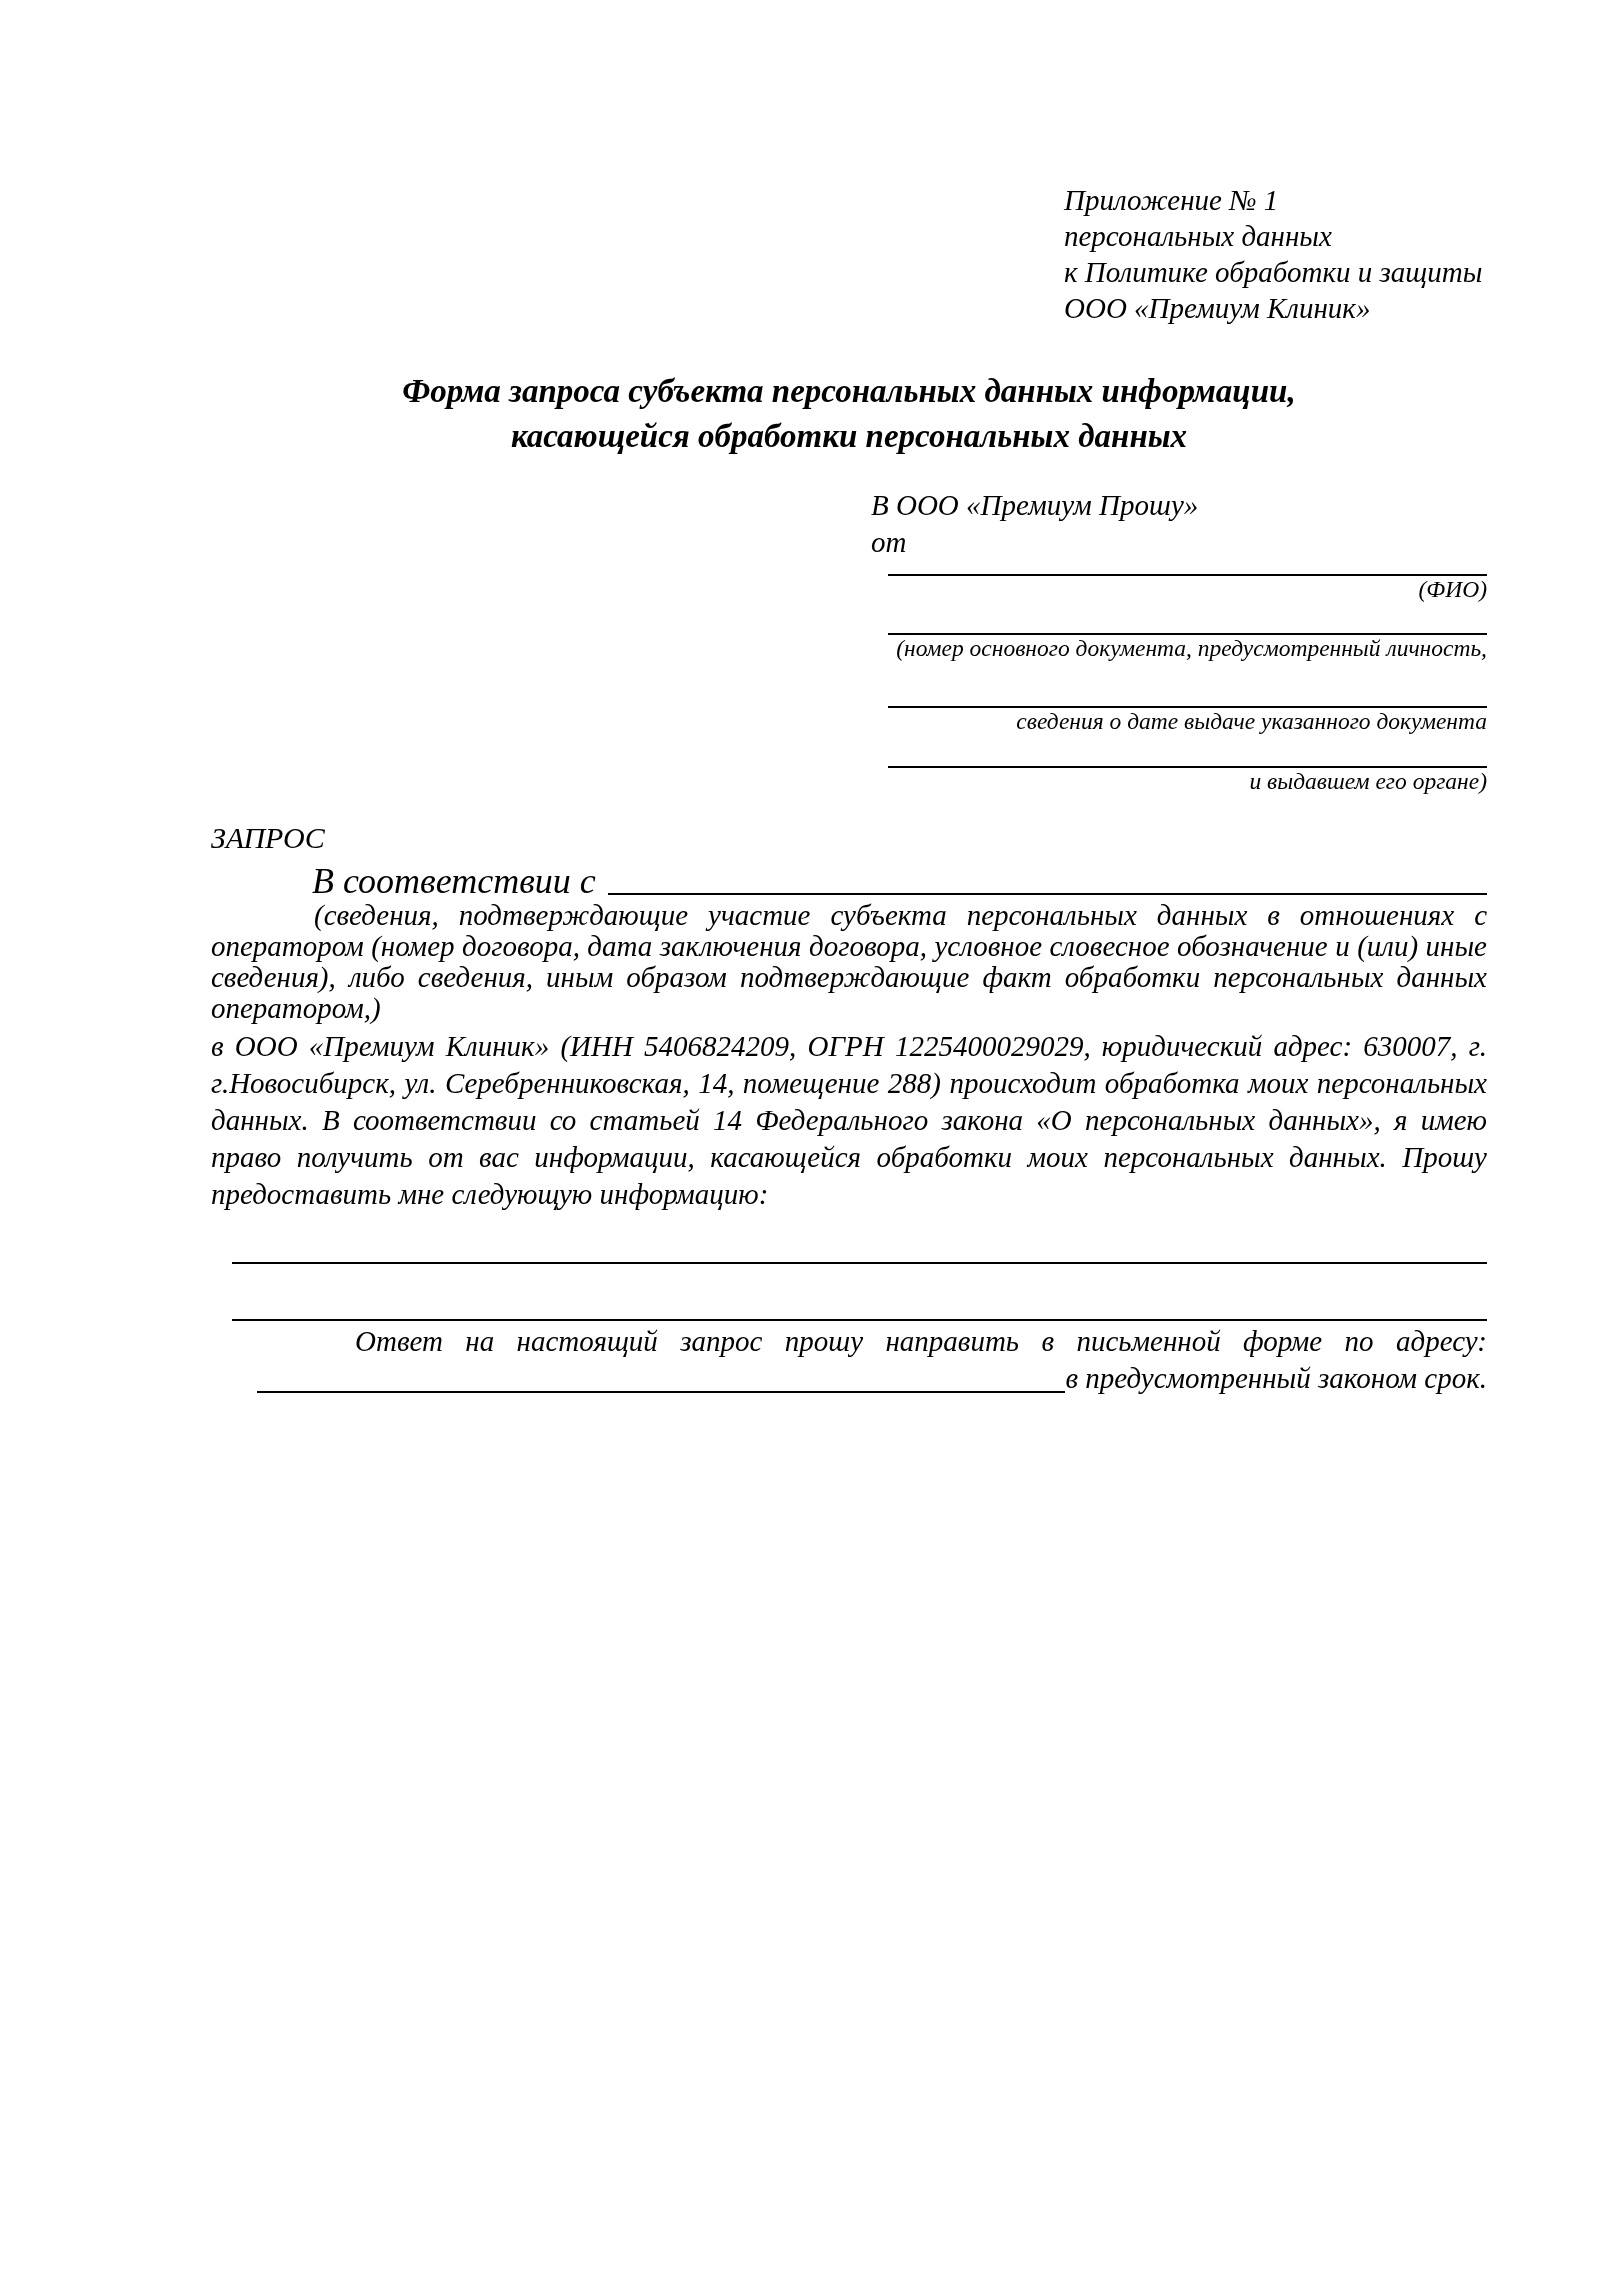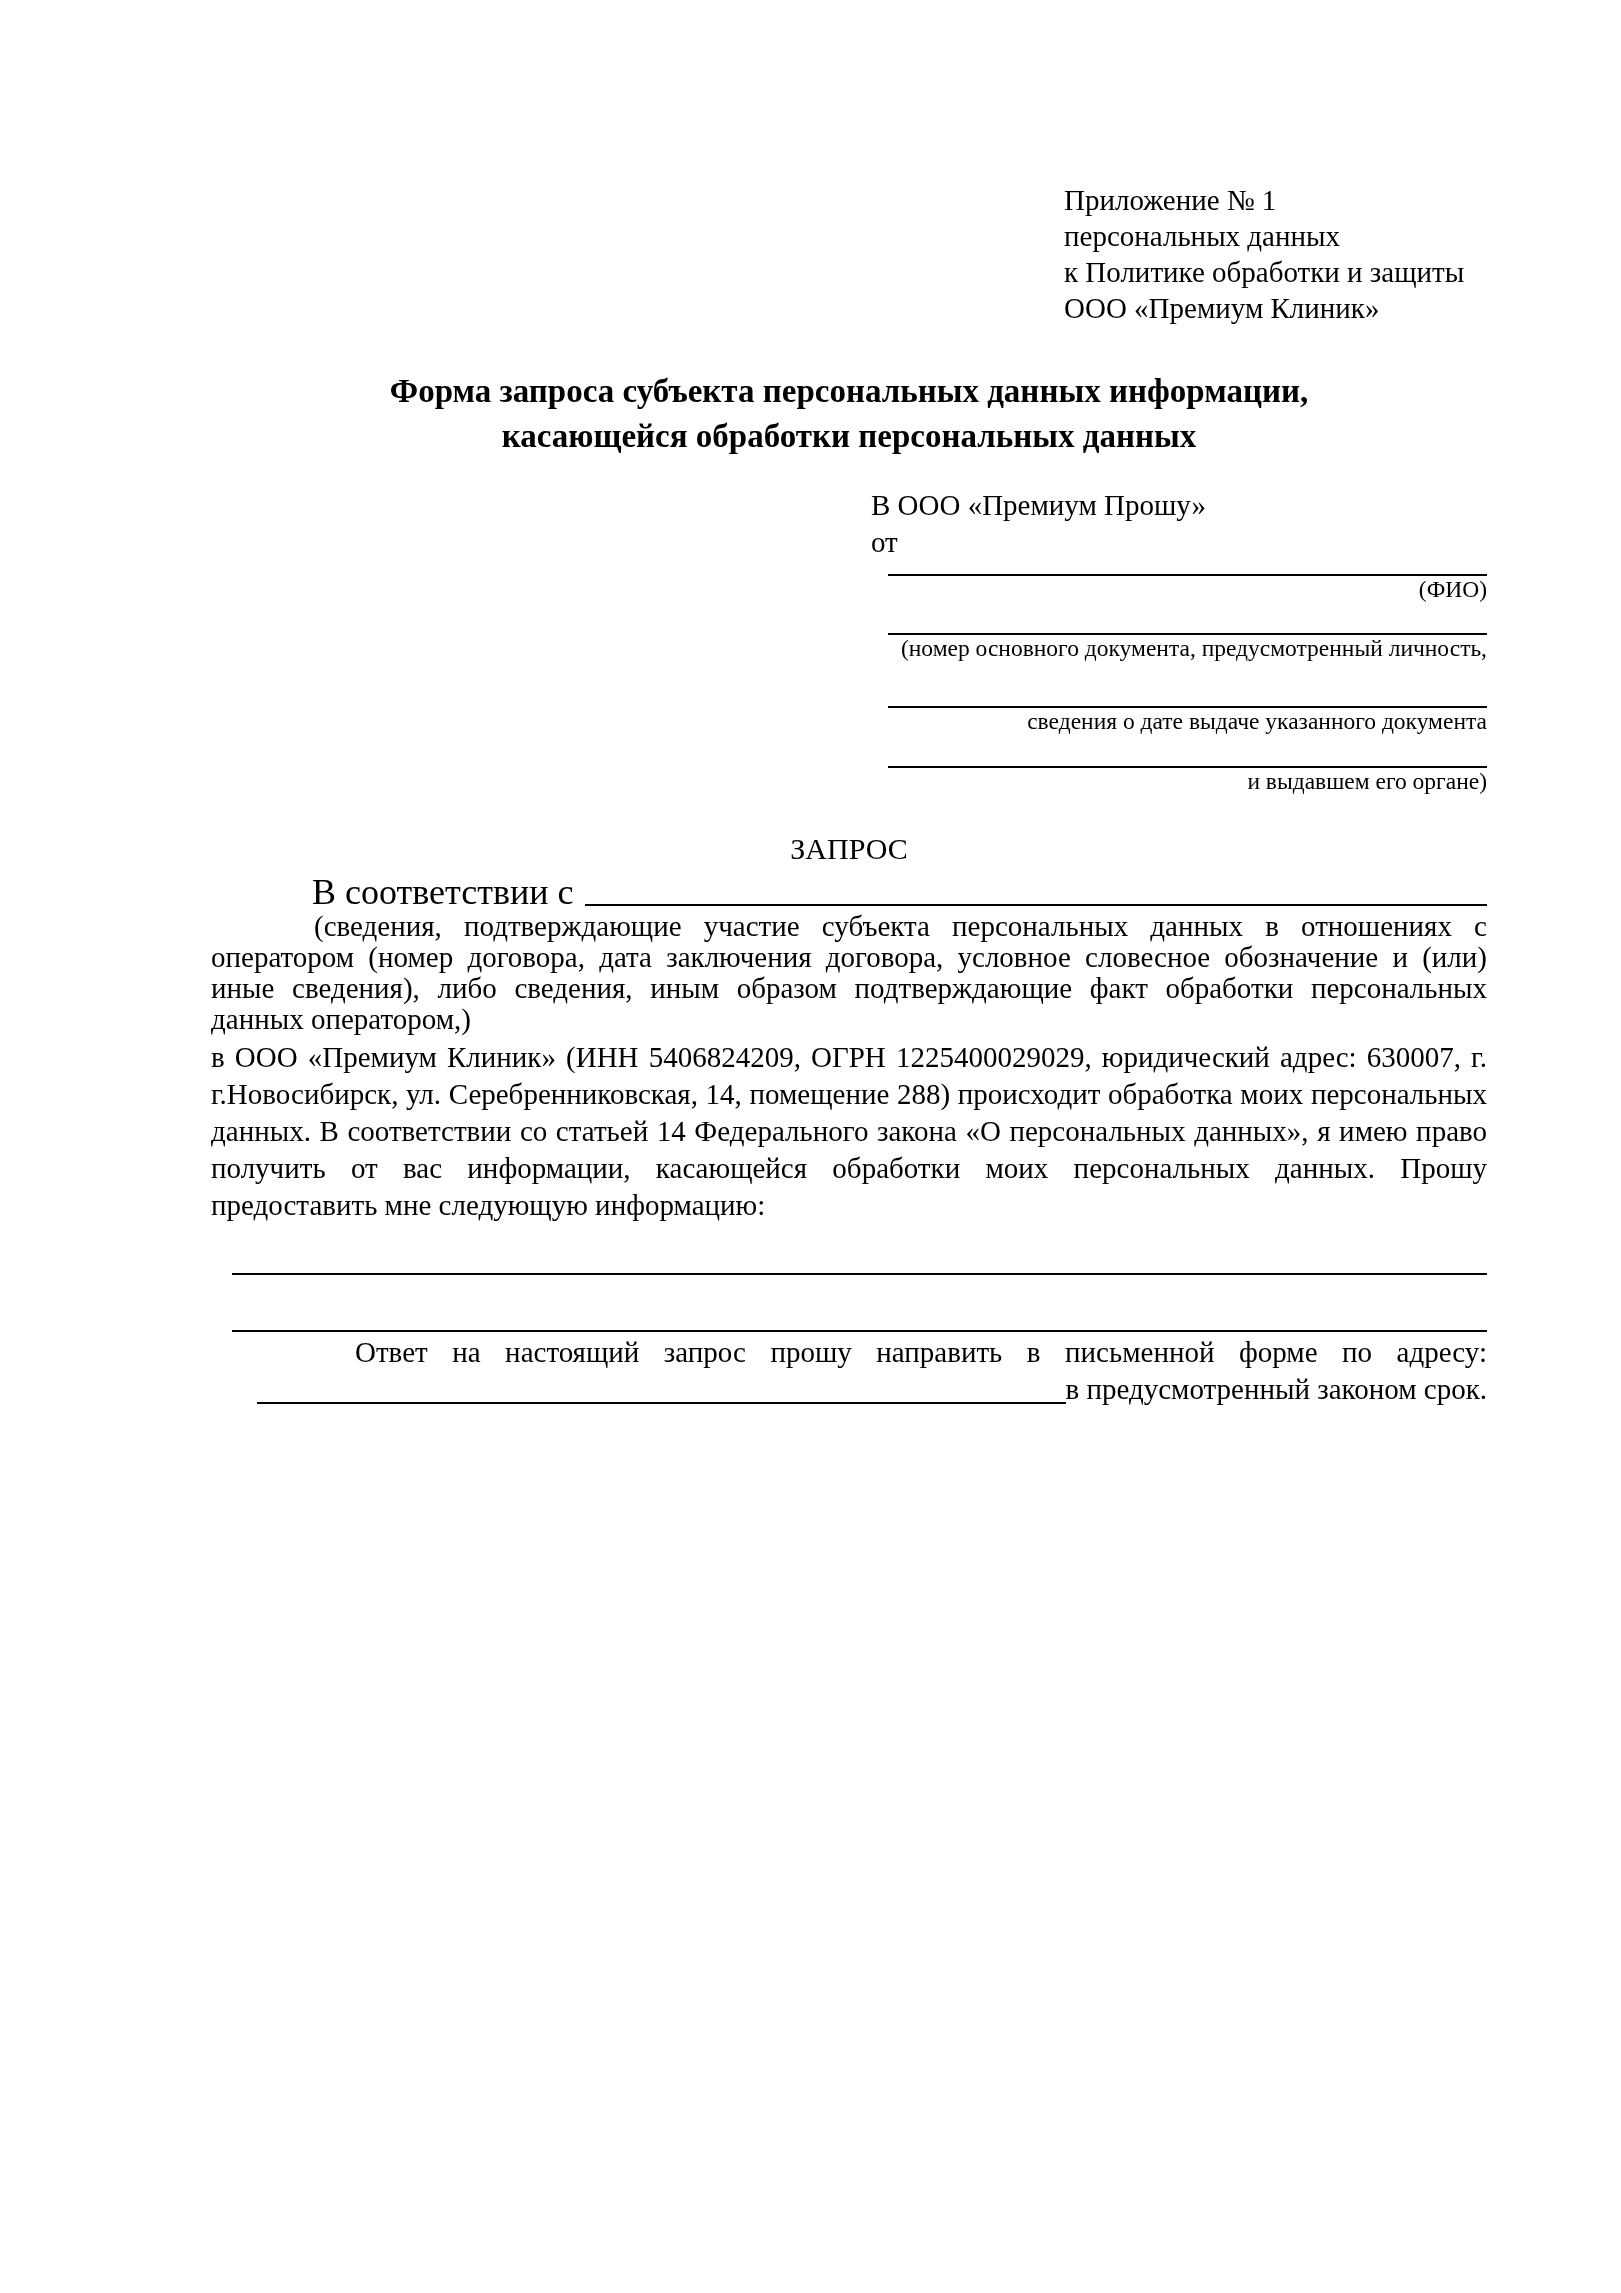--- a/index.html
+++ b/index.html
@@ -1,35 +1,35 @@
 <!DOCTYPE html>
 <html lang="ru"><head>
 <meta charset="utf-8">
 <style>
   html,body{margin:0;padding:0;background:#ffffff;}
   .page{
     width:1621px;height:2294px;background:#ffffff;color:#000;
     font-family:"Liberation Serif","DejaVu Serif",serif;
     box-sizing:border-box;padding:182px 134px 0 211px;
-    position:relative;overflow:hidden;
+    position:relative;overflow:hidden;font-style:italic;
   }
   
   .appendix{margin-left:853px;font-size:29px;line-height:36px;}
   
   .title{margin-top:43px;text-align:center;font-weight:bold;font-size:33px;line-height:45px;}
   
   .addr{margin-top:28px;margin-left:660px;font-size:29px;line-height:37px;}
   .addr .uline{border-bottom:2px solid #000;margin-left:16.7px;}
   .addr .cap{font-size:23.5px;line-height:27.4px;text-align:right;margin-left:16.7px;}
   .u1{height:12.7px;}
   .u2{height:30px;}
   .u3{height:43px;}
   .u4{height:31px;}
   
-  .zapros{margin-top:34px;text-align:center;font-size:30px;line-height:39px;}
+  .zapros{margin-top:23px;font-size:30px;line-height:39px;}
   
   .intro{margin-top:5.9px;display:flex;font-size:36px;line-height:37px;}
   .intro .pre{margin-left:101px;white-space:nowrap;}
   .intro .fill{flex:1;border-bottom:2.9px solid #000;margin-bottom:4.9px;margin-left:11.8px;}
   
   .note{font-size:29px;line-height:31px;text-align:justify;text-indent:103px;}
   
   .body-para{margin-top:3.9px;font-size:29px;line-height:37px;text-align:justify;}
   
   .rule{border-bottom:2.9px solid #000;margin-left:20.6px;}

